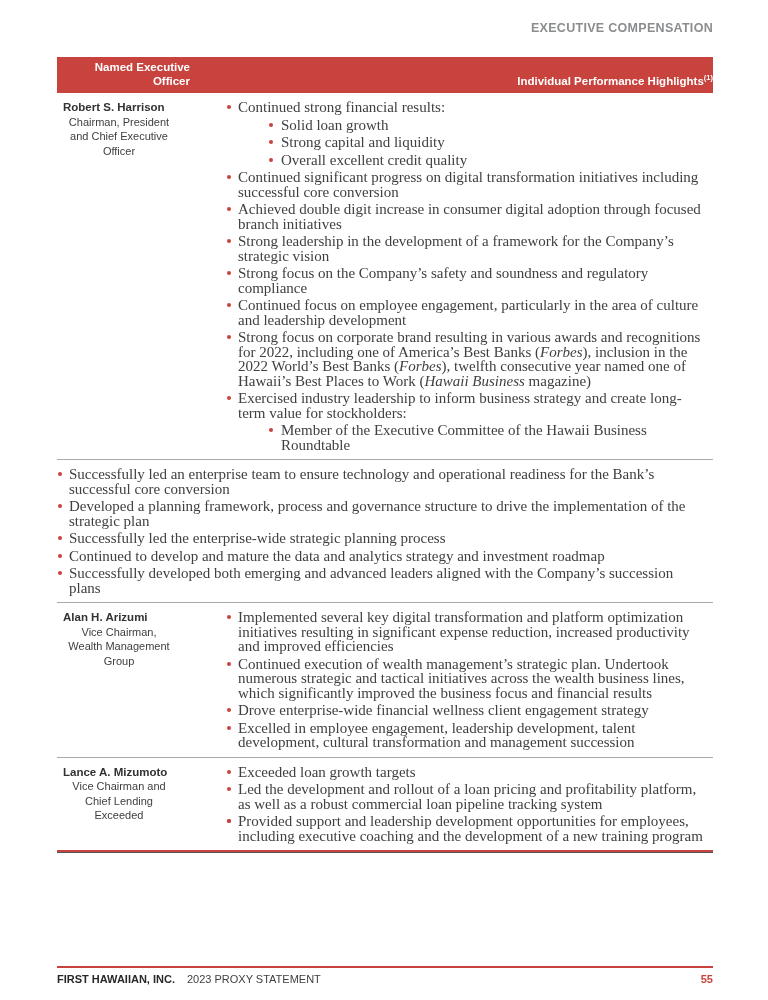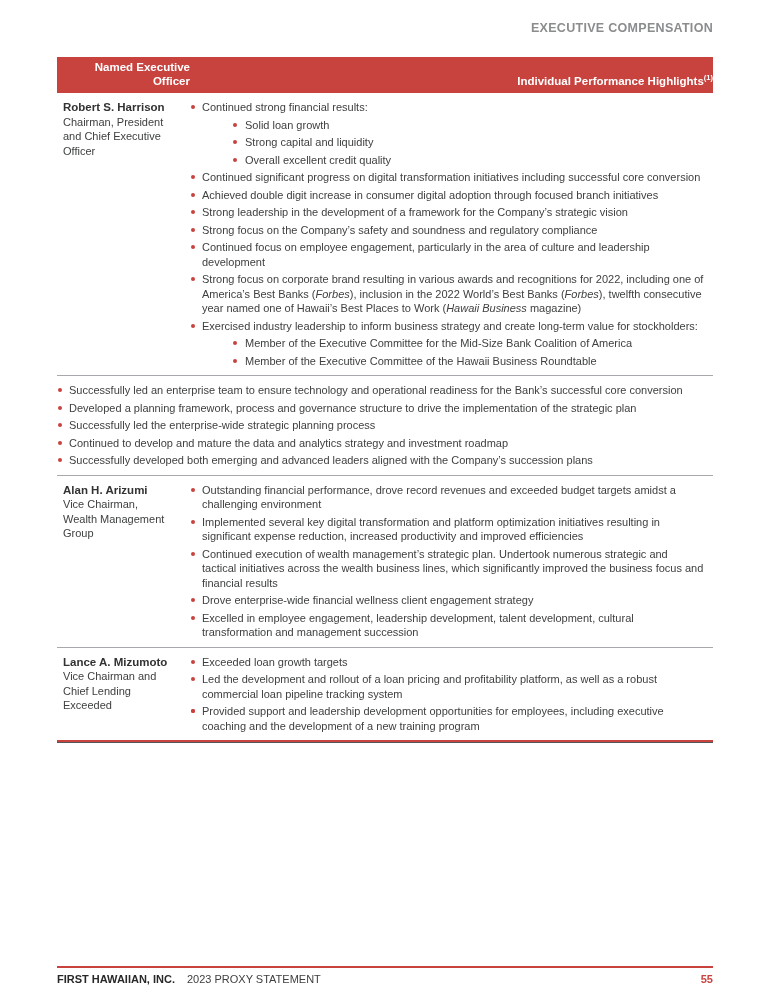--- a/index.html
+++ b/index.html
@@ -11,29 +11,29 @@
     font-size:12.5px; font-weight:bold; color:#8A8C8E; letter-spacing:.3px; }
 
   .exec-table { position:absolute; left:57px; top:57px; width:656px; }
 
   .thead { background:#C8423E; color:#fff; display:flex; align-items:flex-end;
     min-height:35px; padding:4px 0 5px; font-weight:bold; font-size:11.5px; line-height:13.5px;text-align:right; }
   .col-officer { width:133px; flex-shrink:0; padding-left:6px; }
   .col-highlights { flex:1; padding-left:12px; }
   .thead sup { font-size:7.5px; vertical-align:super; line-height:0; }
 
-  .row { display:flex; padding:5px 0 7px; }
+  .row { display:flex; padding:5px 0 7px;gap:36px; }
   .row + .row { border-top:1px solid #A7A9AC; }
 
   .name-cell { width:133px; flex-shrink:0; padding:2px 4px 0 6px; }
   .officer-name { font-weight:bold; font-size:11.5px; line-height:14.5px; color:#323234; }
-  .officer-title { font-size:11px; line-height:14.5px; max-width:112px; }
+  .officer-title { font-size:11px; line-height:14.5px; max-width:112px;text-align:center; }
 
   .highlights-cell { flex:1; padding-top:2px; }
-  .bullet { position:relative; font-size:11px; line-height:14.5px; }
+  .bullet { position:relative; font-size:15px; line-height:14.5px;font-family:Liberation Serif, serif; }
   .bullet + .bullet { margin-top:3px; }
   .bullet.level-1 { padding-left:12px; padding-right:8px; }
   .bullet.level-2 { padding-left:55px; padding-right:8px; }
   .bullet .dot { position:absolute; top:5px; width:4px; height:4px;
     border-radius:50%; background:#C8423E; }
   .bullet.level-1 .dot { left:1px; }
   .bullet.level-2 .dot { left:43px; }
   .bullet em { font-style:italic; }
 
   .table-bottom-red { height:2px; background:#C8423E; }
@@ -69,40 +69,38 @@
             <div class="bullet level-2"><span class="dot"></span><span class="bullet-text">Solid loan growth</span></div>
             <div class="bullet level-2"><span class="dot"></span><span class="bullet-text">Strong capital and liquidity</span></div>
             <div class="bullet level-2"><span class="dot"></span><span class="bullet-text">Overall excellent credit quality</span></div>
             <div class="bullet level-1"><span class="dot"></span><span class="bullet-text">Continued significant progress on digital transformation initiatives including successful core conversion</span></div>
             <div class="bullet level-1"><span class="dot"></span><span class="bullet-text">Achieved double digit increase in consumer digital adoption through focused branch initiatives</span></div>
             <div class="bullet level-1"><span class="dot"></span><span class="bullet-text">Strong leadership in the development of a framework for the Company’s strategic vision</span></div>
             <div class="bullet level-1"><span class="dot"></span><span class="bullet-text">Strong focus on the Company’s safety and soundness and regulatory compliance</span></div>
             <div class="bullet level-1"><span class="dot"></span><span class="bullet-text">Continued focus on employee engagement, particularly in the area of culture and leadership development</span></div>
             <div class="bullet level-1"><span class="dot"></span><span class="bullet-text"><span>Strong focus on corporate brand resulting in various awards and recognitions for 2022, including one of America’s Best Banks (</span><em>Forbes</em><span>), inclusion in the 2022 World’s Best Banks (</span><em>Forbes</em><span>), twelfth consecutive year named one of Hawaii’s Best Places to Work (</span><em>Hawaii Business</em><span> magazine)</span></span></div>
             <div class="bullet level-1"><span class="dot"></span><span class="bullet-text">Exercised industry leadership to inform business strategy and create long-term value for stockholders:</span></div>
-            <div class="bullet level-2"><span class="dot"></span><span class="bullet-text">Member of the Executive Committee for the Mid-Size Bank Coalition of America</span></div>
             <div class="bullet level-2"><span class="dot"></span><span class="bullet-text">Member of the Executive Committee of the Hawaii Business Roundtable</span></div>
           </div>
         </div>
         <div class="row">
           <div class="highlights-cell">
             <div class="bullet level-1"><span class="dot"></span><span class="bullet-text">Successfully led an enterprise team to ensure technology and operational readiness for the Bank’s successful core conversion</span></div>
             <div class="bullet level-1"><span class="dot"></span><span class="bullet-text">Developed a planning framework, process and governance structure to drive the implementation of the strategic plan</span></div>
             <div class="bullet level-1"><span class="dot"></span><span class="bullet-text">Successfully led the enterprise-wide strategic planning process</span></div>
             <div class="bullet level-1"><span class="dot"></span><span class="bullet-text">Continued to develop and mature the data and analytics strategy and investment roadmap</span></div>
             <div class="bullet level-1"><span class="dot"></span><span class="bullet-text">Successfully developed both emerging and advanced leaders aligned with the Company’s succession plans</span></div>
           </div>
         </div>
         <div class="row">
           <div class="name-cell">
             <div class="officer-name">Alan H. Arizumi</div>
             <div class="officer-title">Vice Chairman, Wealth Management Group</div>
           </div>
           <div class="highlights-cell">
-            <div class="bullet level-1"><span class="dot"></span><span class="bullet-text">Outstanding financial performance, drove record revenues and exceeded budget targets amidst a challenging environment</span></div>
             <div class="bullet level-1"><span class="dot"></span><span class="bullet-text">Implemented several key digital transformation and platform optimization initiatives resulting in significant expense reduction, increased productivity and improved efficiencies</span></div>
             <div class="bullet level-1"><span class="dot"></span><span class="bullet-text">Continued execution of wealth management’s strategic plan. Undertook numerous strategic and tactical initiatives across the wealth business lines, which significantly improved the business focus and financial results</span></div>
             <div class="bullet level-1"><span class="dot"></span><span class="bullet-text">Drove enterprise-wide financial wellness client engagement strategy</span></div>
             <div class="bullet level-1"><span class="dot"></span><span class="bullet-text">Excelled in employee engagement, leadership development, talent development, cultural transformation and management succession</span></div>
           </div>
         </div>
         <div class="row">
           <div class="name-cell">
             <div class="officer-name">Lance A. Mizumoto</div>
             <div class="officer-title">Vice Chairman and Chief Lending Exceeded</div>

